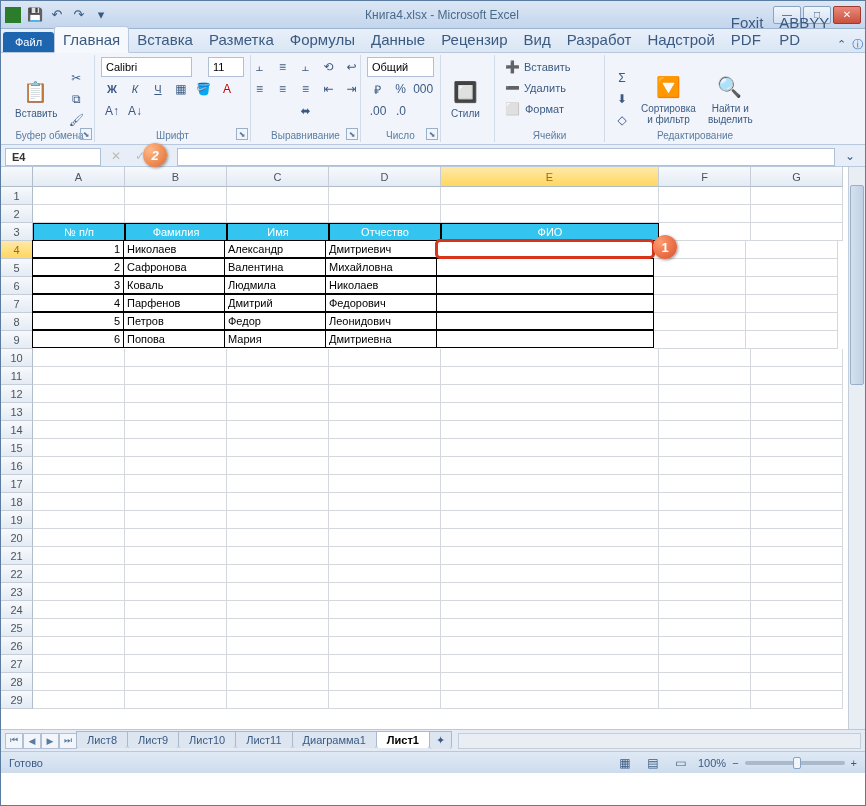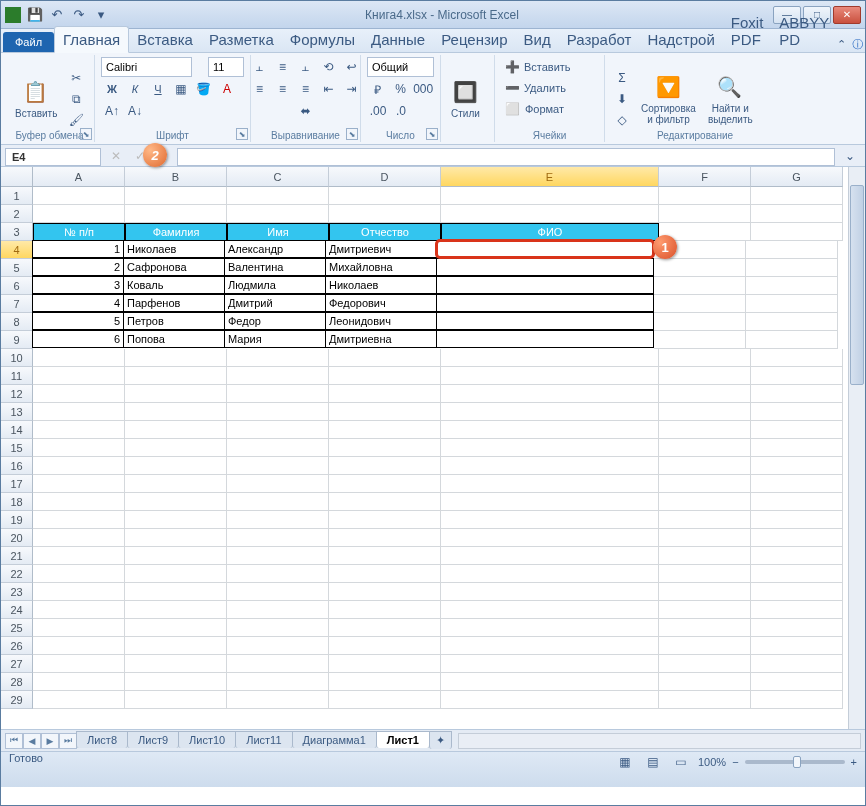--- a/index.html
+++ b/index.html
@@ -51,21 +51,21 @@
 .cell.active{outline:3px solid #d9341a;outline-offset:-2px;border-radius:4px;z-index:5;position:relative}
 .col-A{width:92px}.col-B{width:102px}.col-C{width:102px}.col-D{width:112px}.col-E{width:218px}.col-F{width:92px}.col-G{width:92px}
 .corner{width:32px;height:20px;background:linear-gradient(#f7f9fc,#e4ebf4);border-right:1px solid #b0bcc9;border-bottom:1px solid #b0bcc9}
 .vscroll{position:absolute;right:0;top:0;bottom:0;width:17px;background:#e9eef5;border-left:1px solid #c4cdd8}
 .vscroll .thumb{position:absolute;top:18px;left:1px;right:1px;height:200px;background:linear-gradient(90deg,#d6e1ef,#c0d0e4);border:1px solid #9ab0ca;border-radius:2px}
 .sheet-tabs-row{height:22px;background:#e4ebf4;border-top:1px solid #b8c9dd;display:flex;align-items:center;padding:0 4px;gap:0}
 .nav-btn{width:18px;height:16px;border:1px solid #b0c0d6;background:#f2f6fb;display:flex;align-items:center;justify-content:center;font-size:9px;color:#5a7ca0;cursor:pointer}
 .sheet-tab{padding:2px 10px;background:#dce5f0;border:1px solid #aab9cc;border-bottom:none;margin-left:-1px;font-size:11px;color:#3b5a82;cursor:pointer;border-radius:0 0 3px 3px;transform:translateY(-1px)}
 .sheet-tab.active{background:#fff;font-weight:bold;color:#000}
 .hscroll{flex:1;height:16px;background:#e9eef5;border:1px solid #c4cdd8;margin-left:6px;position:relative}
-.status-bar{height:36px;background:linear-gradient(#dfe9f5,#cddced);display:flex;align-items:flex-start;padding:0 8px;color:#3b5a82;border-top:1px solid #b8c9dd}
+.status-bar{height:22px;background:linear-gradient(#dfe9f5,#cddced);display:flex;align-items:center;padding:0 8px;color:#3b5a82;border-top:1px solid #b8c9dd}
 .status-bar .zoom{margin-left:auto;display:flex;align-items:center;gap:6px}
 .slider{width:100px;height:4px;background:#aab9cc;position:relative;border-radius:2px}
 .slider .knob{position:absolute;left:48px;top:-4px;width:8px;height:12px;background:#f2f6fb;border:1px solid #8aa3c0;border-radius:2px}
 </style>
 </head>
 <body>
 
 <div class="titlebar">
   <div class="sys-icon"></div>
   <div class="qat">

